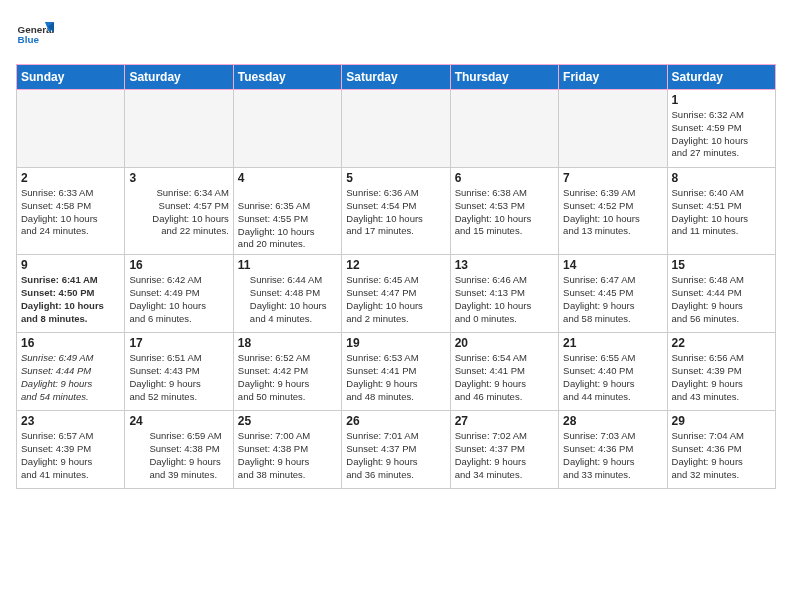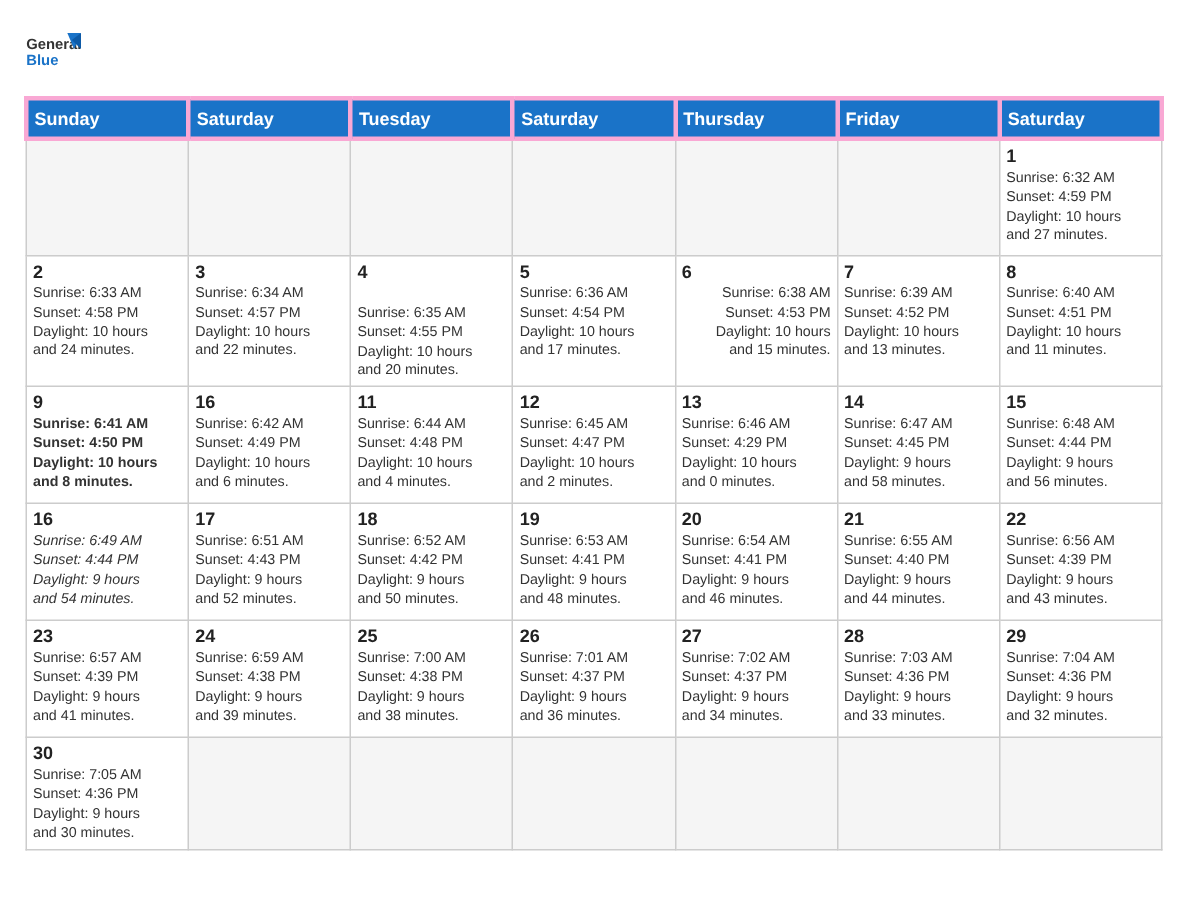--- a/index.html
+++ b/index.html
@@ -49,21 +49,21 @@
       border-collapse: collapse;
       table-layout: fixed;
     }
     .calendar th {
       background: #1a73c8;
       color: #fff;
       font-size: 12px;
       font-weight: bold;
       padding: 5px 4px;
       text-align: left;
-      border: 3px solid #f9a8d4;
+      border: 1px solid #f9a8d4;
     }
     .calendar td {
       border: 1px solid #ccc;
       vertical-align: top;
       padding: 3px 4px;
       font-size: 10px;
       color: #333;
       height: 78px;
       background: #fff;
     }
@@ -136,42 +136,42 @@
         <tr>
           <td>
             <span class="day-num">2</span>
             <div class="day-info" style="white-space: pre-line;">Sunrise: 6:33 AM
 Sunset: 4:58 PM
 Daylight: 10 hours
 and 24 minutes.</div>
           </td>
           <td>
             <span class="day-num">3</span>
-            <div class="day-info" style="white-space: pre-line;">Sunrise: 6:34 AM
+            <div class="day-info" style="white-space: pre-line; text-align: right;">Sunrise: 6:34 AM
 Sunset: 4:57 PM
 Daylight: 10 hours
 and 22 minutes.</div>
           </td>
           <td>
             <span class="day-num">4</span>
             <div class="day-info" style="white-space: pre-line; margin-top: 15px;">Sunrise: 6:35 AM
 Sunset: 4:55 PM
 Daylight: 10 hours
 and 20 minutes.</div>
           </td>
           <td>
             <span class="day-num">5</span>
             <div class="day-info" style="white-space: pre-line;">Sunrise: 6:36 AM
 Sunset: 4:54 PM
 Daylight: 10 hours
 and 17 minutes.</div>
           </td>
           <td>
             <span class="day-num">6</span>
-            <div class="day-info" style="white-space: pre-line; text-align: right;">Sunrise: 6:38 AM
+            <div class="day-info" style="white-space: pre-line;">Sunrise: 6:38 AM
 Sunset: 4:53 PM
 Daylight: 10 hours
 and 15 minutes.</div>
           </td>
           <td>
             <span class="day-num">7</span>
             <div class="day-info" style="white-space: pre-line;">Sunrise: 6:39 AM
 Sunset: 4:52 PM
 Daylight: 10 hours
 and 13 minutes.</div>
@@ -194,36 +194,36 @@
           </td>
           <td>
             <span class="day-num">16</span>
             <div class="day-info" style="white-space: pre-line;">Sunrise: 6:42 AM
 Sunset: 4:49 PM
 Daylight: 10 hours
 and 6 minutes.</div>
           </td>
           <td>
             <span class="day-num">11</span>
-            <div class="day-info" style="white-space: pre-line;">Sunrise: 6:44 AM
+            <div class="day-info" style="white-space: pre-line; margin-left: 12px;">Sunrise: 6:44 AM
 Sunset: 4:48 PM
 Daylight: 10 hours
 and 4 minutes.</div>
           </td>
           <td>
             <span class="day-num">12</span>
             <div class="day-info" style="white-space: pre-line;">Sunrise: 6:45 AM
 Sunset: 4:47 PM
 Daylight: 10 hours
 and 2 minutes.</div>
           </td>
           <td>
             <span class="day-num">13</span>
             <div class="day-info" style="white-space: pre-line;">Sunrise: 6:46 AM
-Sunset: 4:29 PM
+Sunset: 4:13 PM
 Daylight: 10 hours
 and 0 minutes.</div>
           </td>
           <td>
             <span class="day-num">14</span>
             <div class="day-info" style="white-space: pre-line;">Sunrise: 6:47 AM
 Sunset: 4:45 PM
 Daylight: 9 hours
 and 58 minutes.</div>
           </td>
@@ -289,21 +289,21 @@
         <tr>
           <td>
             <span class="day-num">23</span>
             <div class="day-info" style="white-space: pre-line;">Sunrise: 6:57 AM
 Sunset: 4:39 PM
 Daylight: 9 hours
 and 41 minutes.</div>
           </td>
           <td>
             <span class="day-num">24</span>
-            <div class="day-info" style="white-space: pre-line;">Sunrise: 6:59 AM
+            <div class="day-info" style="white-space: pre-line; margin-left: 20px;">Sunrise: 6:59 AM
 Sunset: 4:38 PM
 Daylight: 9 hours
 and 39 minutes.</div>
           </td>
           <td>
             <span class="day-num">25</span>
             <div class="day-info" style="white-space: pre-line;">Sunrise: 7:00 AM
 Sunset: 4:38 PM
 Daylight: 9 hours
 and 38 minutes.</div>
@@ -329,31 +329,16 @@
 Daylight: 9 hours
 and 33 minutes.</div>
           </td>
           <td>
             <span class="day-num">29</span>
             <div class="day-info" style="white-space: pre-line;">Sunrise: 7:04 AM
 Sunset: 4:36 PM
 Daylight: 9 hours
 and 32 minutes.</div>
           </td>
-        </tr>
-        <tr class="last-row">
-          <td>
-            <span class="day-num">30</span>
-            <div class="day-info" style="white-space: pre-line;">Sunrise: 7:05 AM
-Sunset: 4:36 PM
-Daylight: 9 hours
-and 30 minutes.</div>
-          </td>
-          <td class="empty"></td>
-          <td class="empty"></td>
-          <td class="empty"></td>
-          <td class="empty"></td>
-          <td class="empty"></td>
-          <td class="empty"></td>
         </tr>
       </tbody>
   </table>
 </div>
 
 </body></html>

